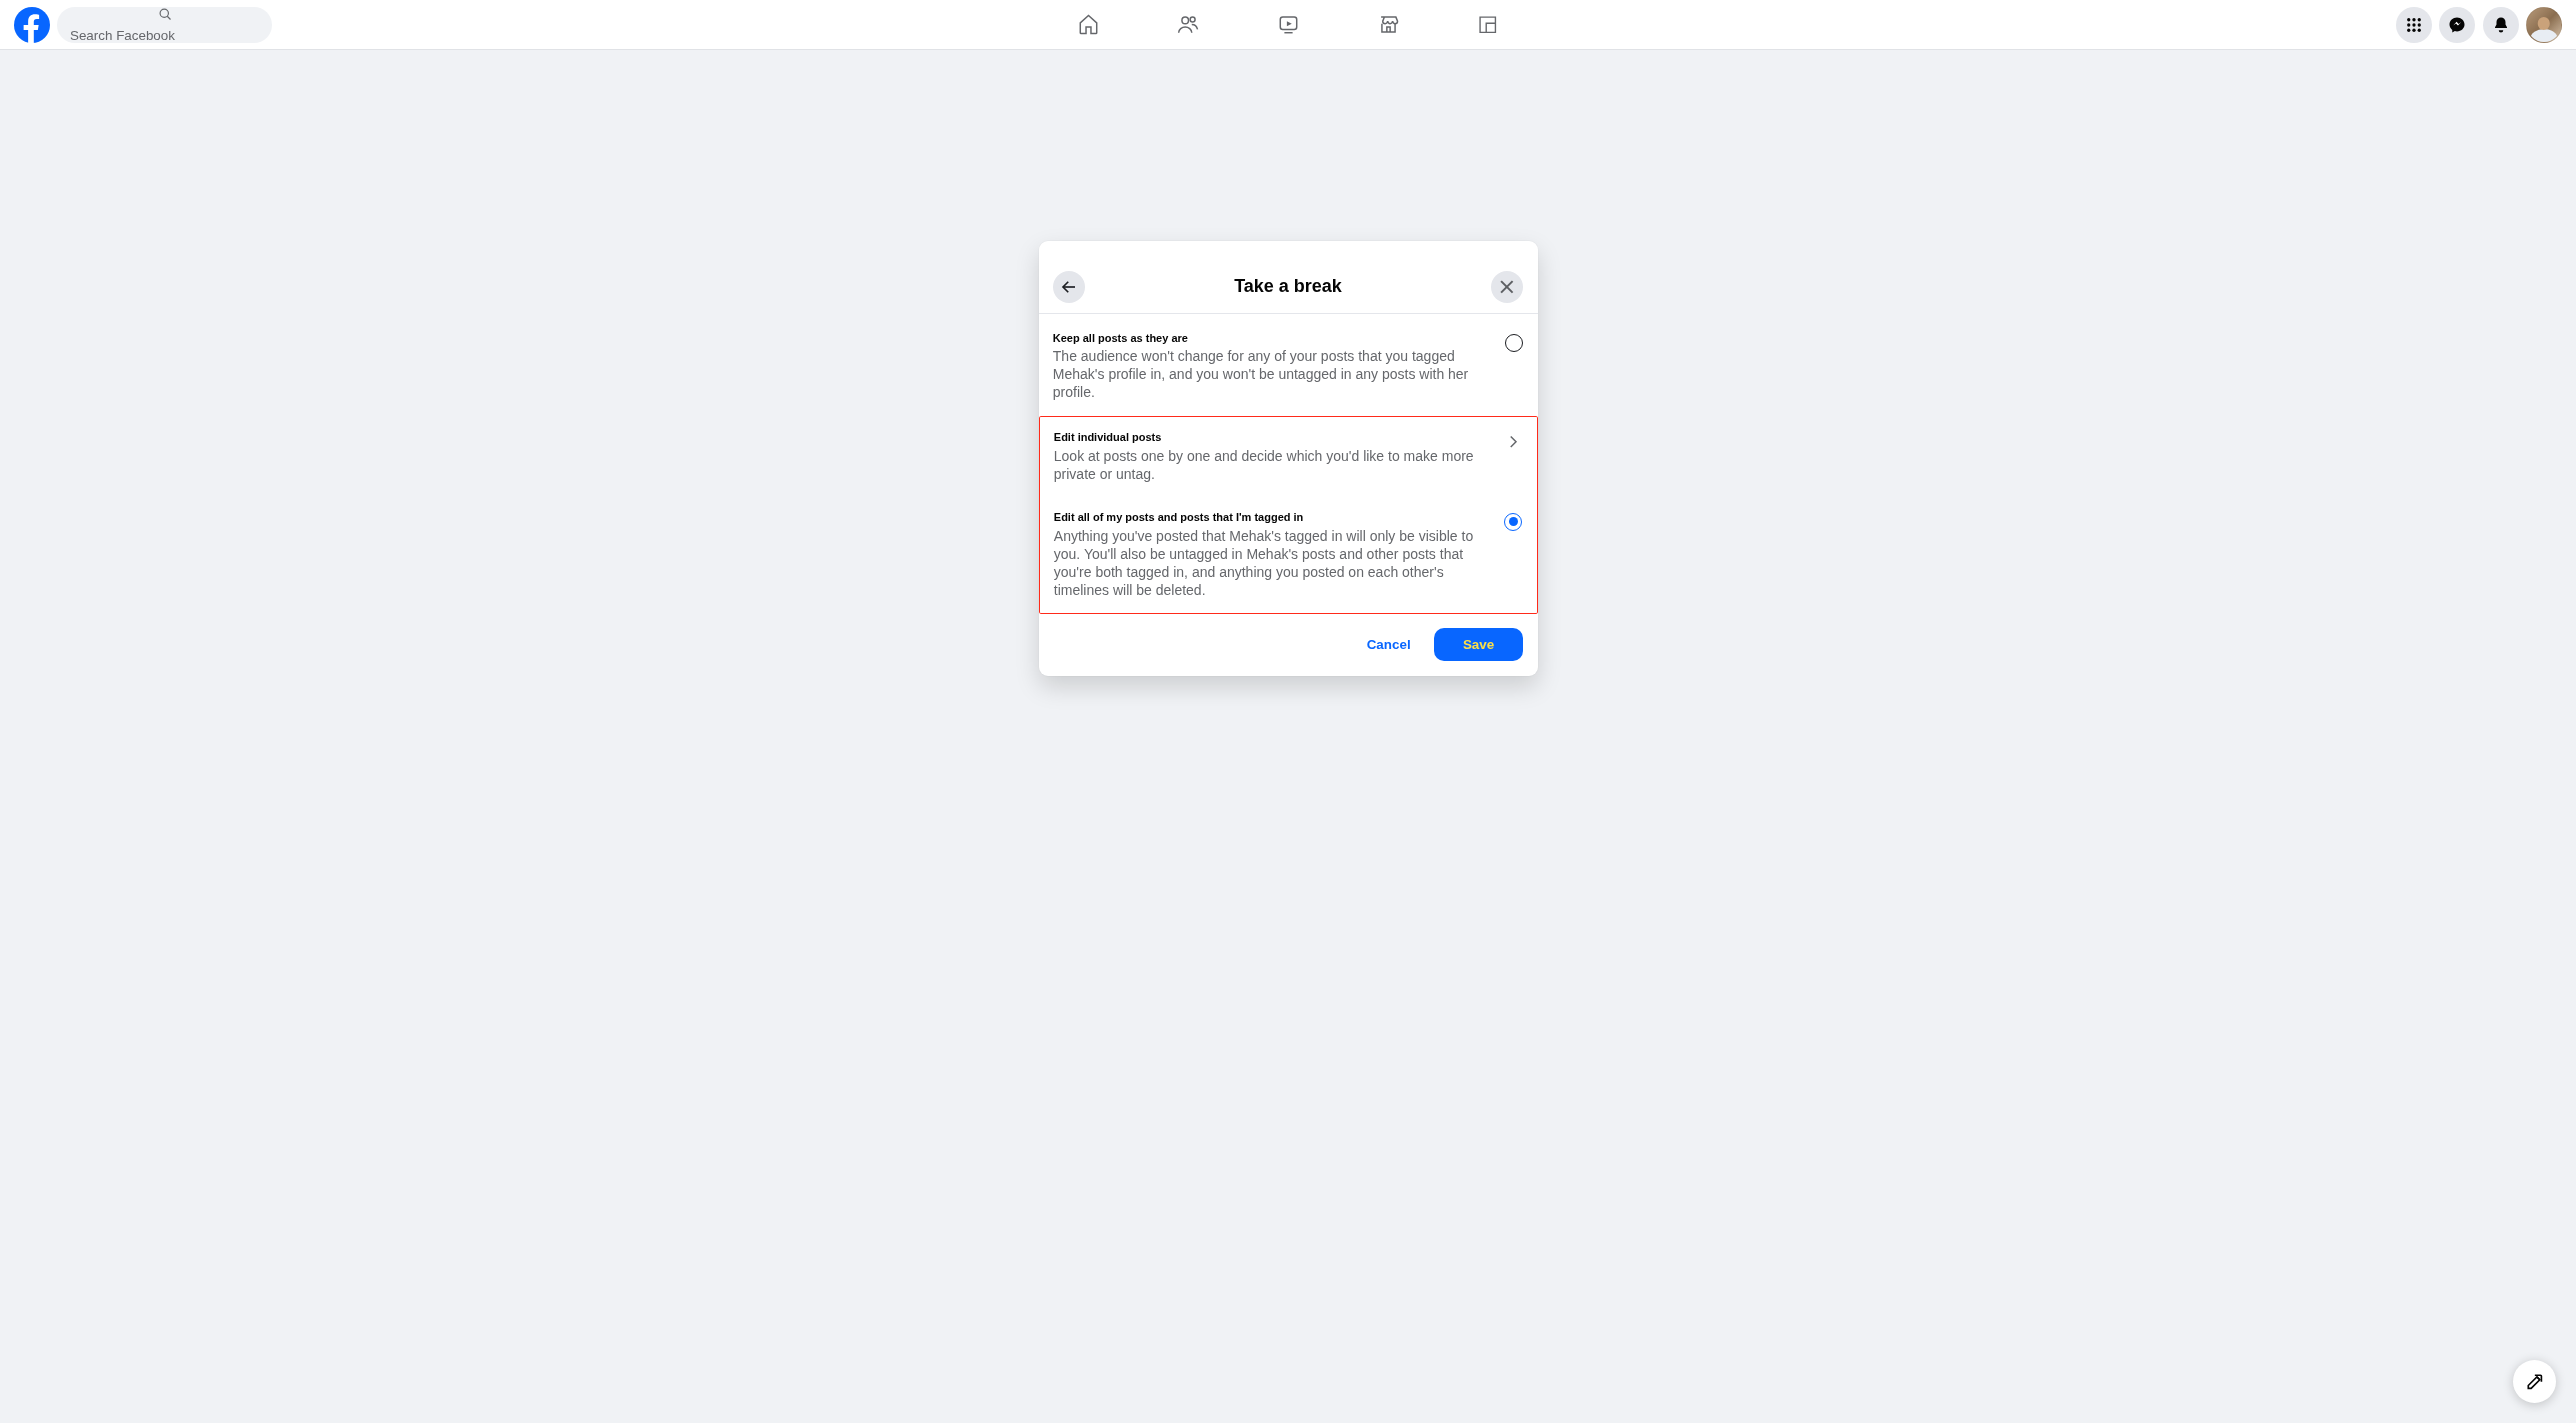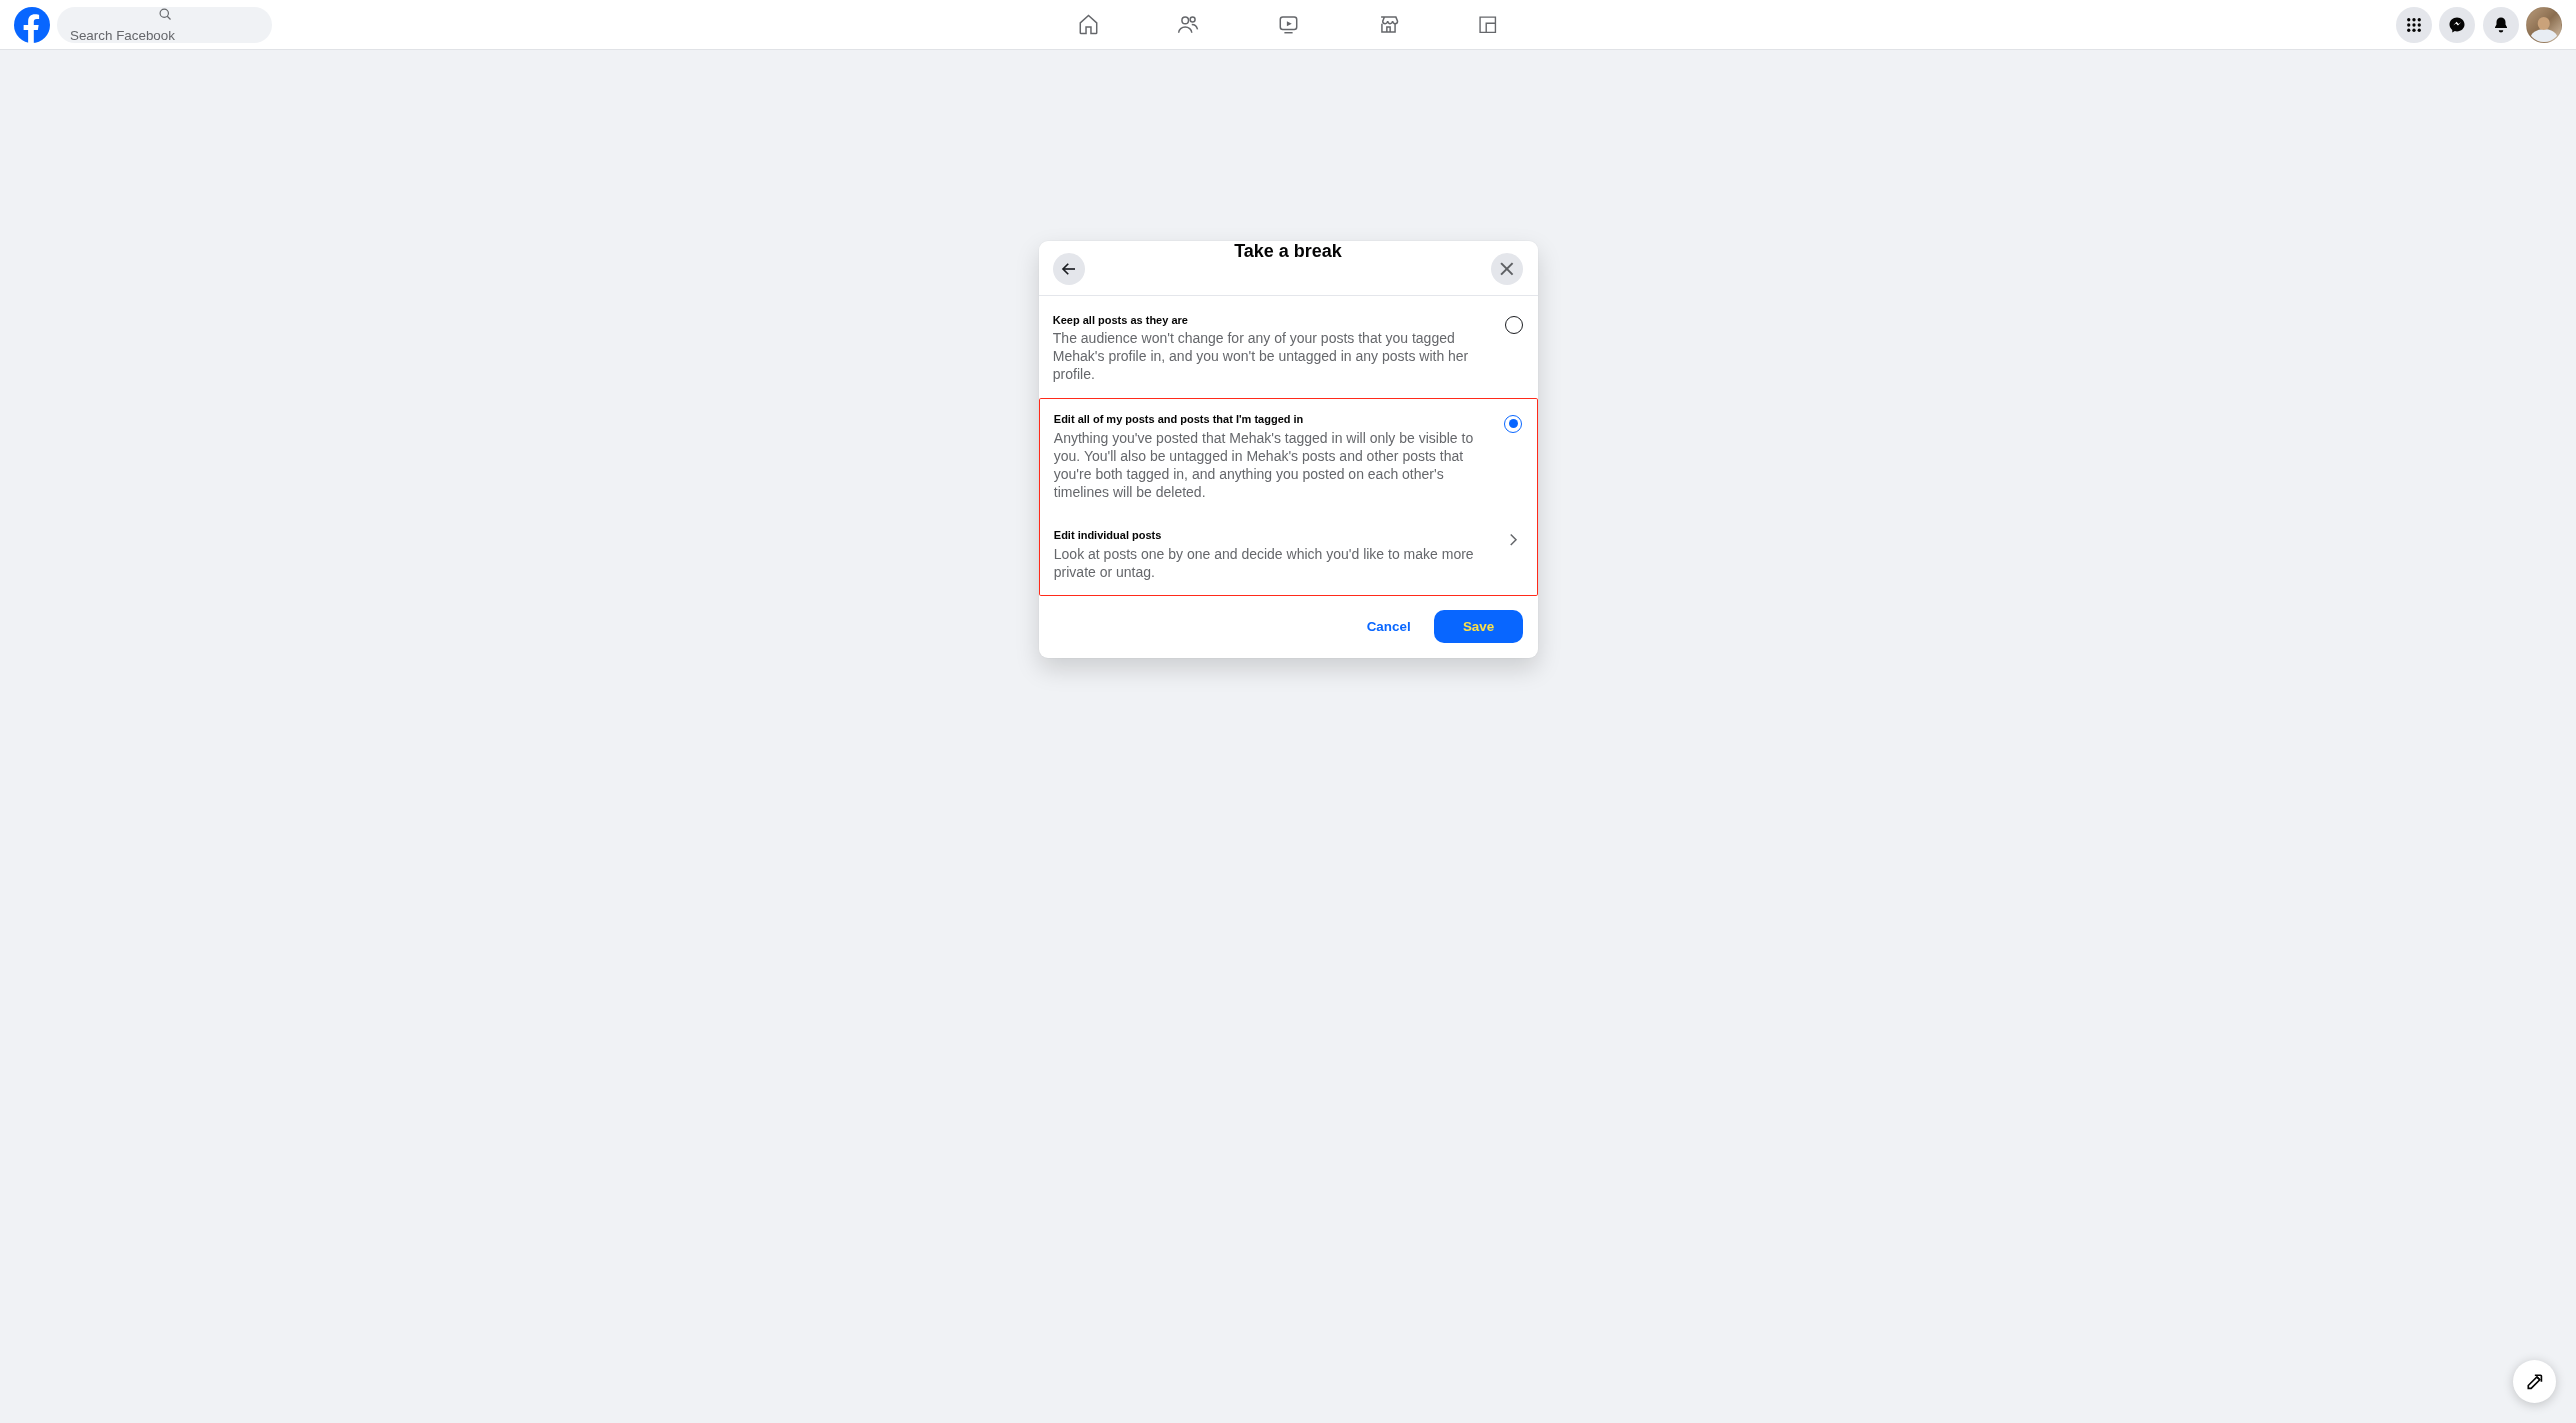--- a/index.html
+++ b/index.html
@@ -92,22 +92,23 @@
     margin-top: 191px;
     width: 499px;
     background: #fff;
     border-radius: 9px;
     box-shadow: 0 10.7px 25px rgba(0,0,0,.15), 0 0 0 0.9px rgba(0,0,0,.02);
     overflow: hidden;
   }
   .dialog-header {
     position: relative;
     height: 55px;
-    display: flex; align-items: flex-start; justify-content: center;
+    display: flex; align-items: center; justify-content: center;
     border-bottom: 0.9px solid #e4e6eb;
+    margin-top: 18px;
   }
   .dialog-header h1 { font-size: 18px; font-weight: 700; color: #050505; }
   .hdr-btn {
     position: absolute; top: 11.6px;
     width: 32px; height: 32px; border-radius: 50%;
     background: #e4e6eb;
     display: flex; align-items: center; justify-content: center;
     cursor: pointer;
     color:#1b1d21;
   }
@@ -283,37 +284,37 @@
         <h2>Keep all posts as they are</h2>
         <p>The audience won't change for any of your posts that you tagged Mehak's profile in, and you won't be untagged in any posts with her profile.</p>
         <div class="ctrl">
           <div class="radio-empty"></div>
         </div>
       </div>
 
       <div class="highlight-box">
 
         <div class="option">
-          <h2>Edit all of my posts and posts that I'm tagged in</h2>
-          <p>Anything you've posted that Mehak's tagged in will only be visible to you. You'll also be untagged in Mehak's posts and other posts that you're both tagged in, and anything you posted on each other's timelines will be deleted.</p>
-          <div class="ctrl">
-            <div class="radio-filled"></div>
-          </div>
-        </div>
-
-        <div class="option">
           <h2>Edit individual posts</h2>
           <p>Look at posts one by one and decide which you'd like to make more private or untag.</p>
           <div class="ctrl">
             <svg width="19.7" height="19.7" viewBox="0 0 24 24" fill="none" stroke="#65676b" stroke-width="2">
                 <polyline points="9 5 16 12 9 19"></polyline>
               </svg>
           </div>
         </div>
 
+        <div class="option">
+          <h2>Edit all of my posts and posts that I'm tagged in</h2>
+          <p>Anything you've posted that Mehak's tagged in will only be visible to you. You'll also be untagged in Mehak's posts and other posts that you're both tagged in, and anything you posted on each other's timelines will be deleted.</p>
+          <div class="ctrl">
+            <div class="radio-filled"></div>
+          </div>
+        </div>
+
       </div>
     </div>
 
     <div class="dialog-footer">
       <div class="btn btn-link">Cancel</div>
       <div class="btn btn-primary">Save</div>
     </div>
 
   </div>
 </div>

